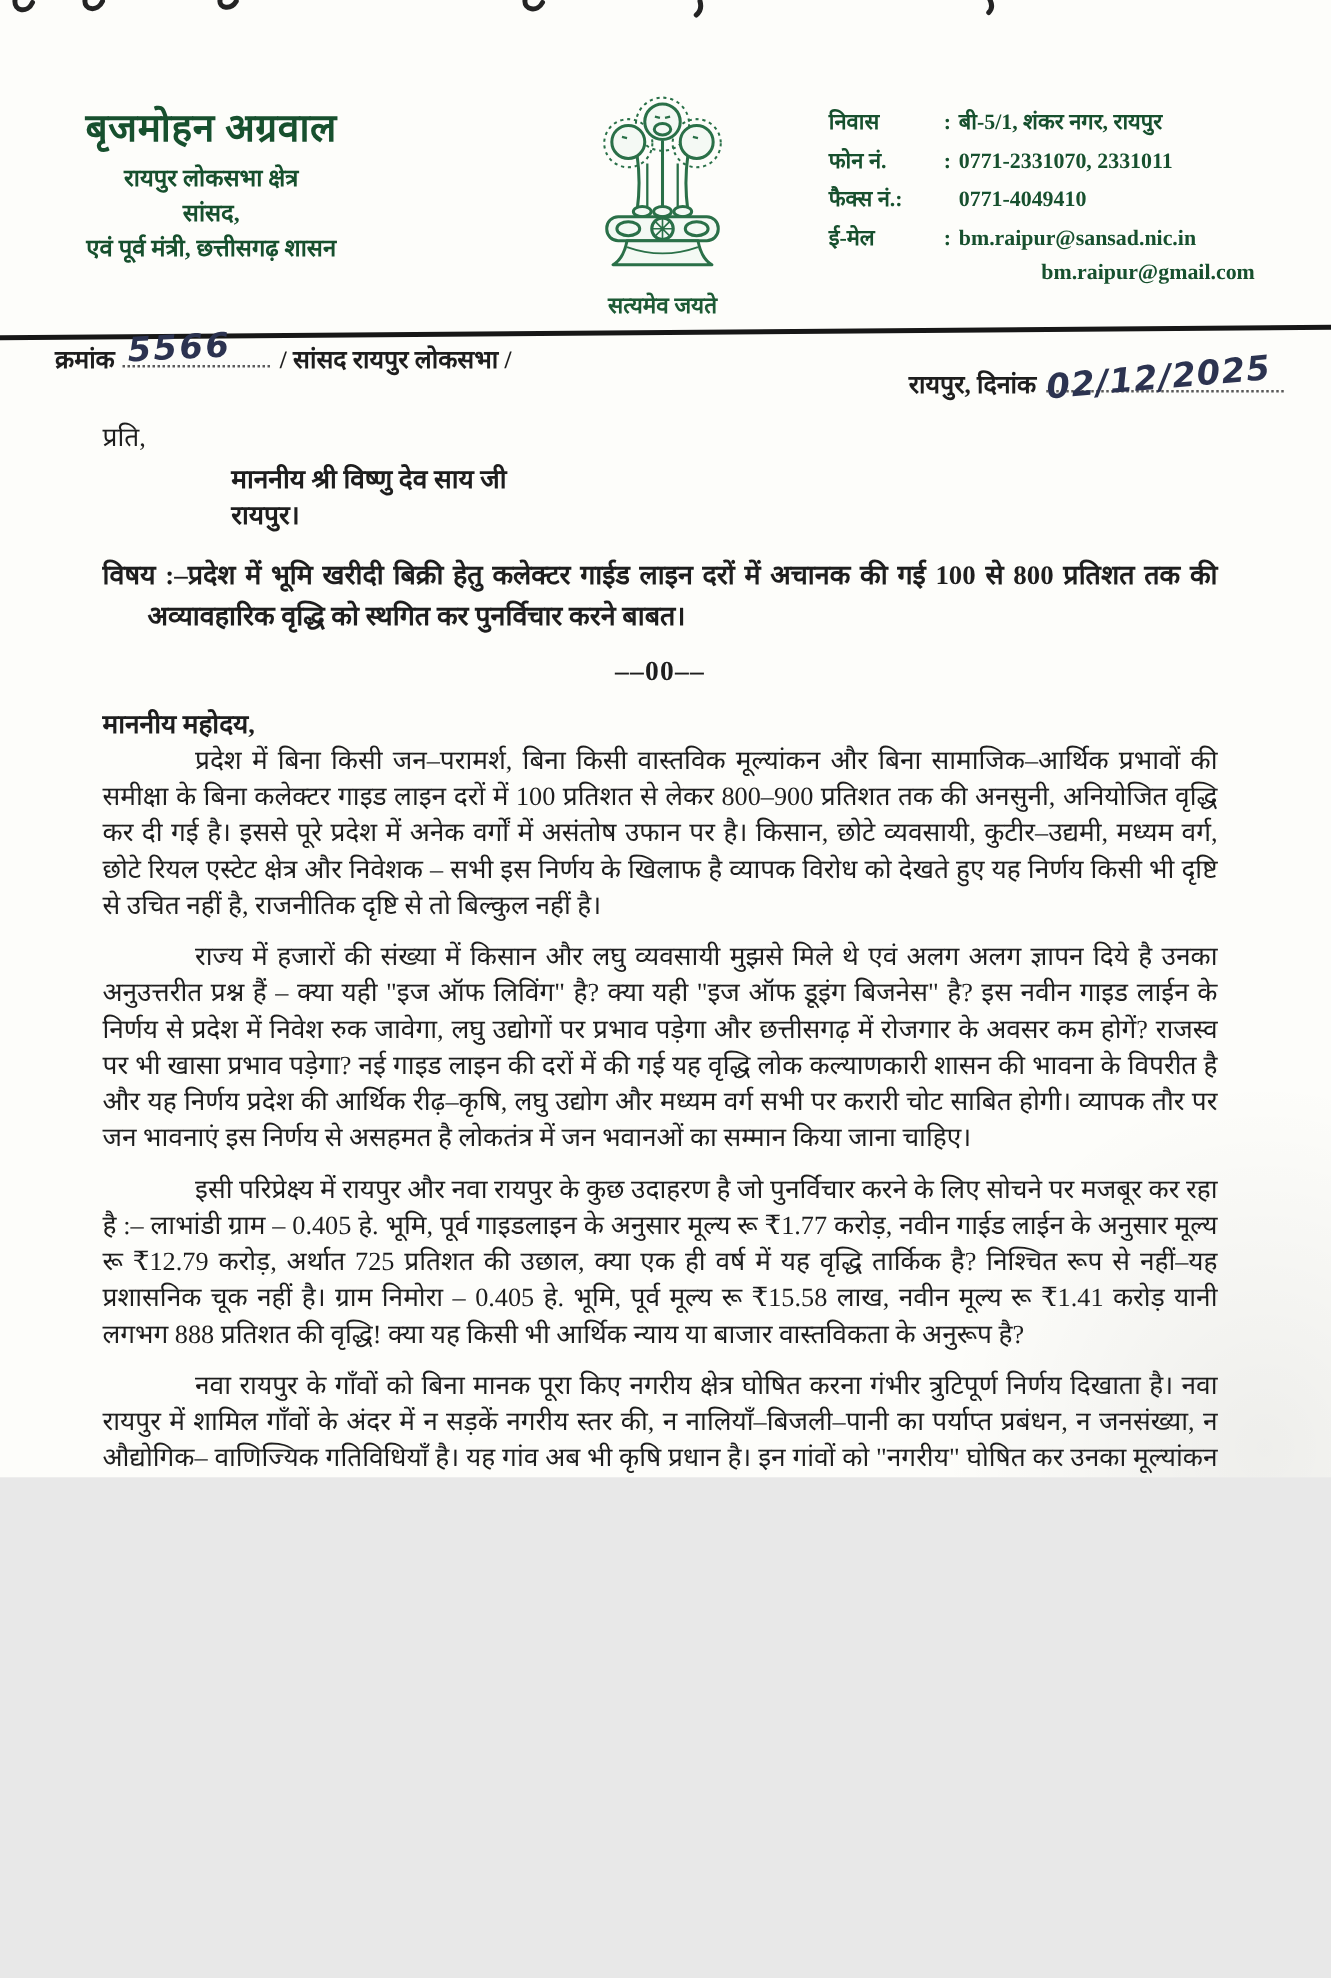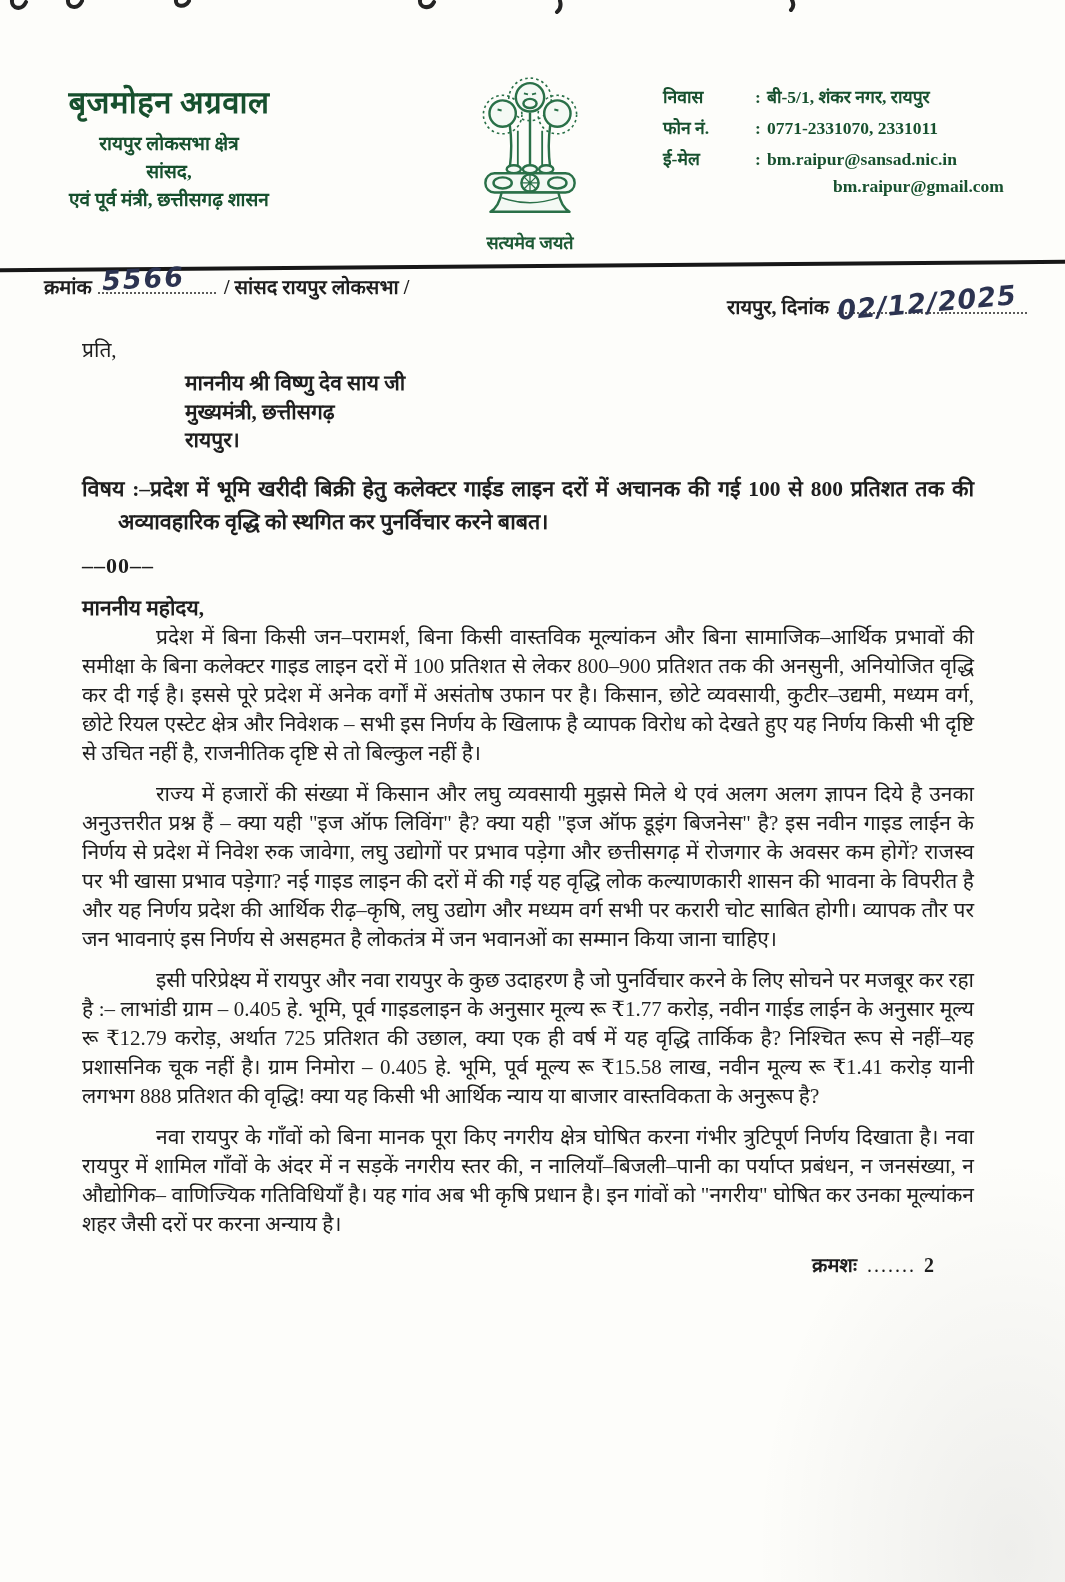--- a/index.html
+++ b/index.html
@@ -1,18 +1,18 @@
 <!DOCTYPE html>
 <html lang="hi"><head>
 <meta charset="utf-8">
 <style>
   html,body{margin:0;padding:0;background:#e8e8e8;}
   .page{
     position:relative;
-    width:1065px;height:1582px;
+    width:1065px;height:1182px;
     margin:0 auto;
     background:#fdfdfa;
     background-image:radial-gradient(ellipse at 95% 98%, rgba(0,0,0,0.06), rgba(0,0,0,0) 18%);
     overflow:hidden;
     font-family:"Liberation Serif","DejaVu Serif",serif;
     color:#1e1e1e;
   }
   
   .lh-left{position:absolute;left:14px;top:80px;width:310px;text-align:center;color:#17502e;}
   .lh-name{font-size:31px;font-weight:bold;letter-spacing:.5px;margin-bottom:8px;}
@@ -36,21 +36,21 @@
   .hw{font-family:"DejaVu Sans","Liberation Sans",sans-serif;font-style:italic;color:#2c3350;font-weight:bold;}
   .hw-serial{position:absolute;left:4px;bottom:-2px;font-size:27px;transform:rotate(-3deg);letter-spacing:2px;white-space:nowrap;}
   .hw-date{position:absolute;left:0px;bottom:-6px;font-size:27px;transform:rotate(-5deg);letter-spacing:1px;white-space:nowrap;}
   
   .flow{position:absolute;left:82px;top:336px;width:892px;font-size:21px;line-height:29px;}
   .to-label{font-size:21px;font-weight:normal;margin-bottom:4px;}
   .to-block{margin-left:103px;margin-bottom:18px;}
   .to-line{font-weight:bold;line-height:28.5px;}
   .subject{font-weight:bold;font-size:21.5px;line-height:33px;padding-left:36px;text-indent:-36px;margin-bottom:12px;text-align:justify;}
   .subj-label{margin-right:0;}
-  .sep-oo{font-weight:bold;font-size:22px;letter-spacing:1px;margin-bottom:14px;}
+  .sep-oo{text-align:center;font-weight:bold;font-size:22px;letter-spacing:1px;margin-bottom:14px;}
   .salutation{font-weight:bold;}
   .body-paras p{margin:0 0 12px 0;text-indent:74px;text-align:justify;font-weight:500;}
   .footer-cont{text-align:right;font-weight:bold;font-size:20px;margin-top:6px;padding-right:40px;}
   .footer-dots{letter-spacing:2px;margin:0 8px 0 10px;font-weight:normal;}
   
   .top-frags{position:absolute;left:0;top:0;}
 </style>
 </head>
 <body>
 
@@ -119,20 +119,25 @@
       <span class="c-label">निवास</span>
       <span class="c-sep">:</span>
       <span class="c-val">बी-5/1, शंकर नगर, रायपुर</span>
     </div>
     <div class="c-row">
       <span class="c-label">फोन नं.</span>
       <span class="c-sep">:</span>
       <span class="c-val">0771-2331070, 2331011</span>
     </div>
     <div class="c-row">
+      <span class="c-label">फैक्स नं.:</span>
+      <span class="c-sep"></span>
+      <span class="c-val">0771-4049410</span>
+    </div>
+    <div class="c-row">
       <span class="c-label">ई-मेल</span>
       <span class="c-sep">:</span>
       <span class="c-val">bm.raipur@sansad.nic.in</span>
     </div>
     <div class="c-row email2">
       <span class="c-label"></span>
       <span class="c-sep"></span>
       <span class="c-val">bm.raipur@gmail.com</span>
     </div>
   </div>
@@ -145,21 +150,20 @@
   <div class="ref-right">
     <span>रायपुर, दिनांक</span><span class="fill-line fill-date"><span class="hw hw-date">02/12/2025</span></span>
   </div>
 
   <div class="flow">
 
     <div class="to-label">प्रति,</div>
 
     <div class="to-block">
       <div class="to-line">माननीय श्री विष्णु देव साय जी</div>
-      <div class="to-line">मुख्यमंत्री, छत्तीसगढ़</div>
       <div class="to-line">रायपुर।</div>
     </div>
 
     <div class="subject">
       <span class="subj-label">विषय :–</span><span>प्रदेश में भूमि खरीदी बिक्री हेतु कलेक्टर गाईड लाइन दरों में अचानक की गई 100 से 800 प्रतिशत तक की अव्यावहारिक वृद्धि को स्थगित कर पुनर्विचार करने बाबत।</span>
     </div>
 
     <div class="sep-oo">––00––</div>
 
     <div class="salutation">माननीय महोदय,</div>

